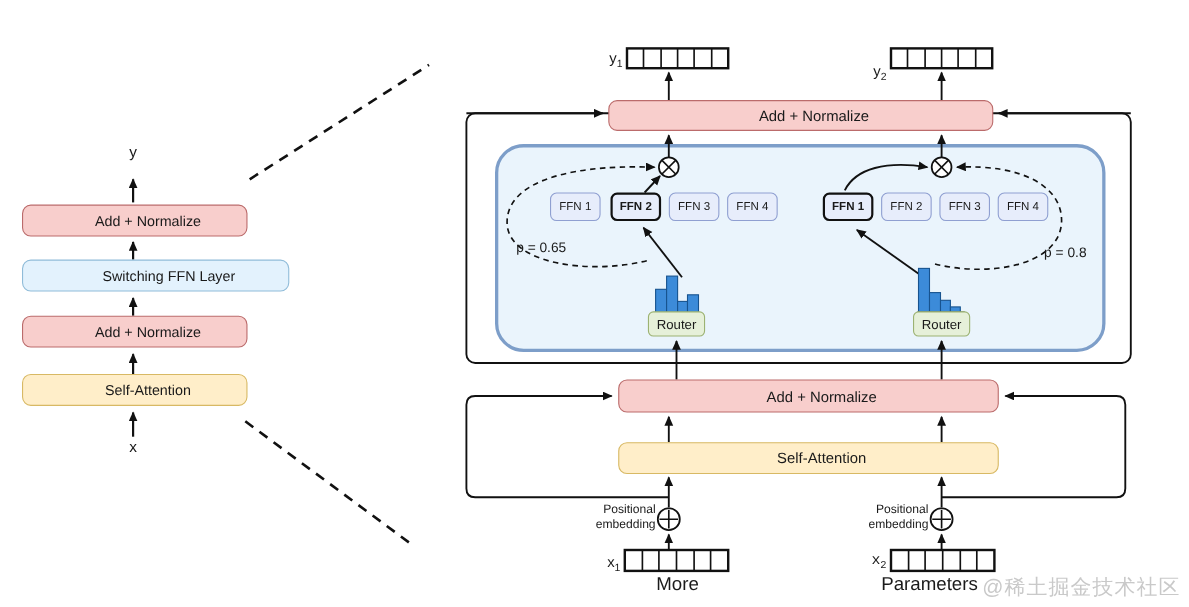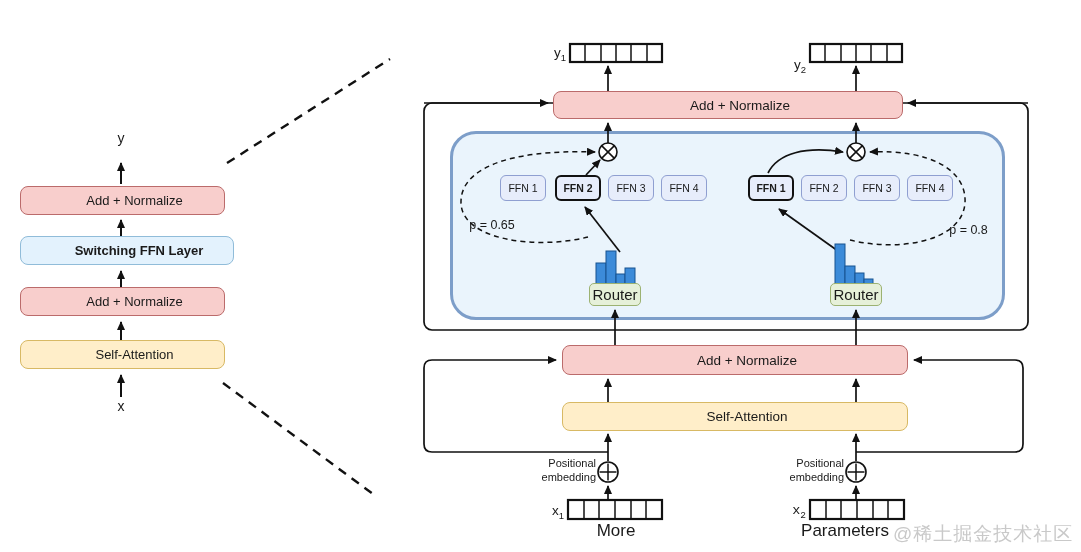--- a/index.html
+++ b/index.html
@@ -22,21 +22,21 @@
   }
   .chip{
     position:absolute;z-index:3;display:flex;align-items:center;justify-content:center;
     width:46px;height:26px;background:#e7edfb;border:1.5px solid #8f9fd1;border-radius:6px;
     font-size:10.5px;box-sizing:border-box;white-space:nowrap;
   }
   .chip.selected{border:2px solid #111111;font-weight:bold;}
   .router{
     position:absolute;z-index:3;display:flex;align-items:center;justify-content:center;
     width:52px;height:23px;background:#e6f0d9;border:1.5px solid #9cb272;border-radius:5px;
-    font-size:15px;box-sizing:border-box;
+    font-size:12px;box-sizing:border-box;
   }
   .lbl{position:absolute;z-index:3;font-size:14px;text-align:center;}
   .token-label{position:absolute;z-index:3;font-size:13.5px;text-align:right;}
   .token-label sub{font-size:9.5px;}
   .p-label{position:absolute;z-index:3;font-size:12.5px;text-align:center;white-space:nowrap;}
   .pos-label{position:absolute;z-index:3;font-size:11px;text-align:right;line-height:1.3;}
   .caption{position:absolute;z-index:3;font-size:17px;text-align:center;white-space:nowrap;}
   .watermark{position:absolute;z-index:4;font-size:19px;color:#c9c9c9;white-space:nowrap;letter-spacing:1px;}
   svg .wire{stroke:#111111;stroke-width:1.7;fill:none;}
   svg .wire-thick{stroke:#111111;stroke-width:2;fill:none;}
@@ -187,21 +187,21 @@
       <rect class="hist" x="845" y="266" width="10" height="18"></rect>
       <rect class="hist" x="855" y="273" width="9" height="11"></rect>
       <rect class="hist" x="864" y="279" width="9" height="5"></rect>
       <line class="symline" x1="834" y1="284" x2="877" y2="284"></line>
     </g>
   </svg>
 
   <div class="lbl" style="left:113px;top:130px;width:16px;">y</div>
 
   <div class="box pink" style="left:20px;top:186px;width:205px;height:29px;">Add + Normalize</div>
-  <div class="box lblue" style="left:20px;top:236px;width:214px;height:29px;font-weight:bold;">Switching FFN Layer</div>
+  <div class="box lblue" style="left:20px;top:236px;width:243px;height:29px;">Switching FFN Layer</div>
   <div class="box pink" style="left:20px;top:287px;width:205px;height:29px;">Add + Normalize</div>
   <div class="box yellow" style="left:20px;top:340px;width:205px;height:29px;">Self-Attention</div>
 
   <div class="lbl" style="left:113px;top:398px;width:16px;">x</div>
 
   <div class="token-label" style="left:526px;top:45px;width:40px;">
     <span>y</span><sub>1</sub>
   </div>
   <div class="token-label" style="left:766px;top:45px;width:40px;margin-top:12px;">
     <span>y</span><sub>2</sub>

